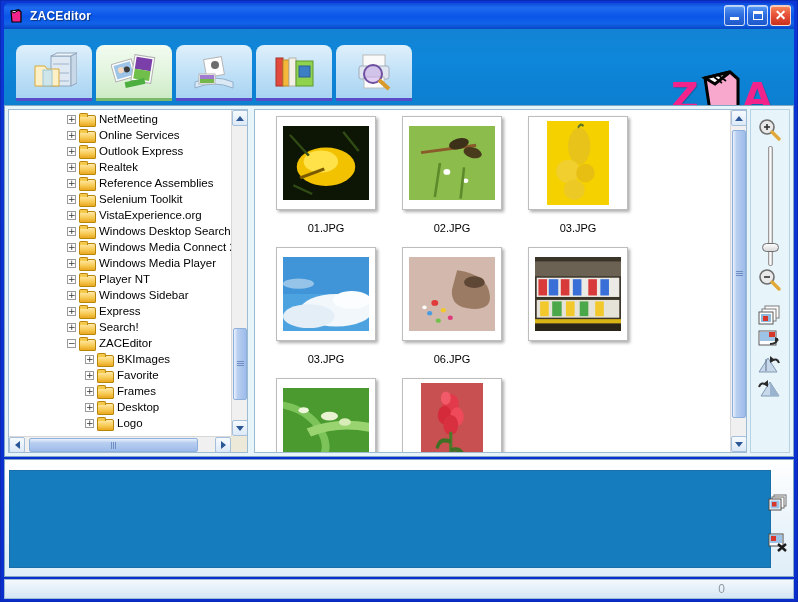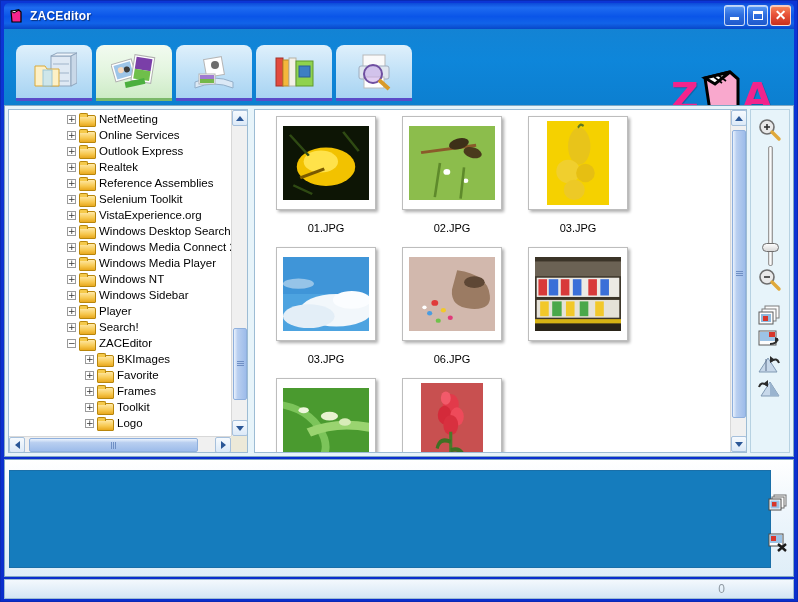--- a/index.html
+++ b/index.html
@@ -381,31 +381,31 @@
             <span class="tlabel">Windows Media Connect 2</span>
           </div>
           <div class="tnode" style="padding-left: 58px;">
             <span class="tbox">+</span>
             <span class="tfolder"></span>
             <span class="tlabel">Windows Media Player</span>
           </div>
           <div class="tnode" style="padding-left: 58px;">
             <span class="tbox">+</span>
             <span class="tfolder"></span>
-            <span class="tlabel">Windows NT</span>
+            <span class="tlabel">Player NT</span>
           </div>
           <div class="tnode" style="padding-left: 58px;">
             <span class="tbox">+</span>
             <span class="tfolder"></span>
             <span class="tlabel">Windows Sidebar</span>
           </div>
           <div class="tnode" style="padding-left: 58px;">
             <span class="tbox">+</span>
             <span class="tfolder"></span>
-            <span class="tlabel">Player</span>
+            <span class="tlabel">Express</span>
           </div>
           <div class="tnode" style="padding-left: 58px;">
             <span class="tbox">+</span>
             <span class="tfolder"></span>
             <span class="tlabel">Search!</span>
           </div>
           <div class="tnode" style="padding-left: 58px;">
             <span class="tbox">−</span>
             <span class="tfolder"></span>
             <span class="tlabel">ZACEditor</span>
@@ -421,21 +421,21 @@
             <span class="tlabel">Favorite</span>
           </div>
           <div class="tnode" style="padding-left: 76px;">
             <span class="tbox">+</span>
             <span class="tfolder"></span>
             <span class="tlabel">Frames</span>
           </div>
           <div class="tnode" style="padding-left: 76px;">
             <span class="tbox">+</span>
             <span class="tfolder"></span>
-            <span class="tlabel">Toolkit</span>
+            <span class="tlabel">Desktop</span>
           </div>
           <div class="tnode" style="padding-left: 76px;">
             <span class="tbox">+</span>
             <span class="tfolder"></span>
             <span class="tlabel">Logo</span>
           </div>
         </div>
 
       <div class="sb-v">
         <div class="sb-btn" style="top:0;left:0">

